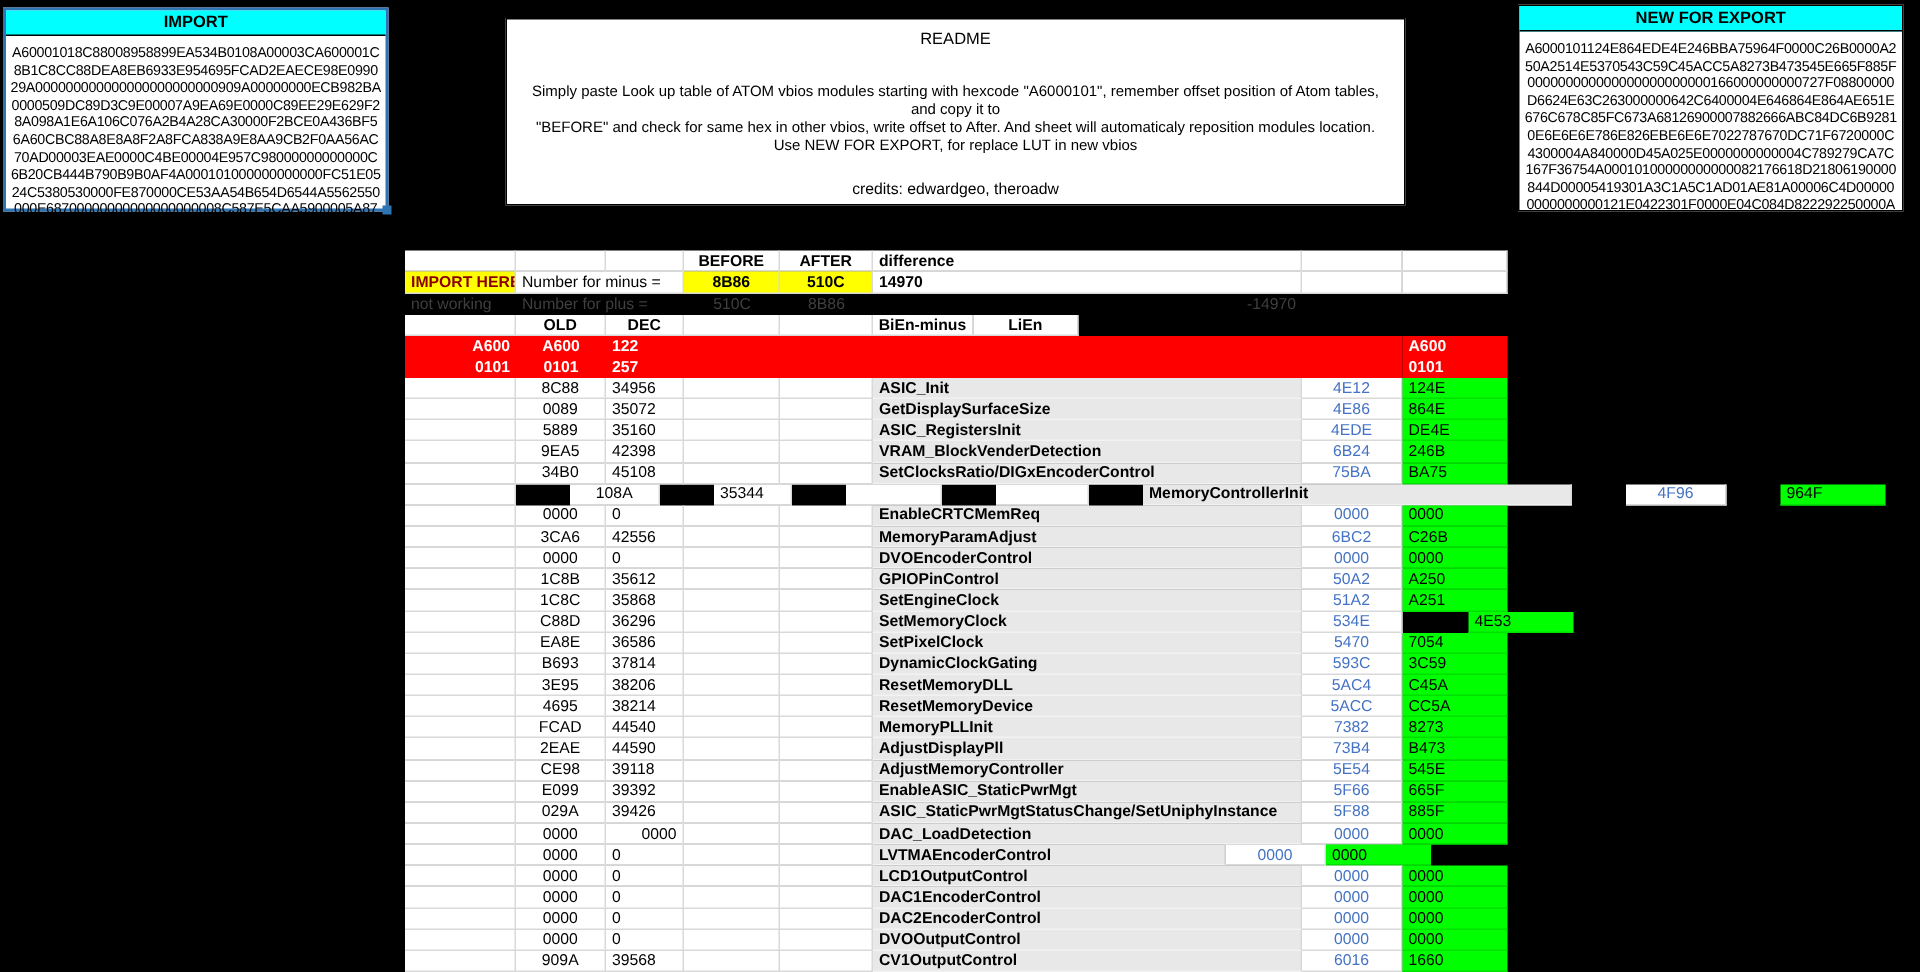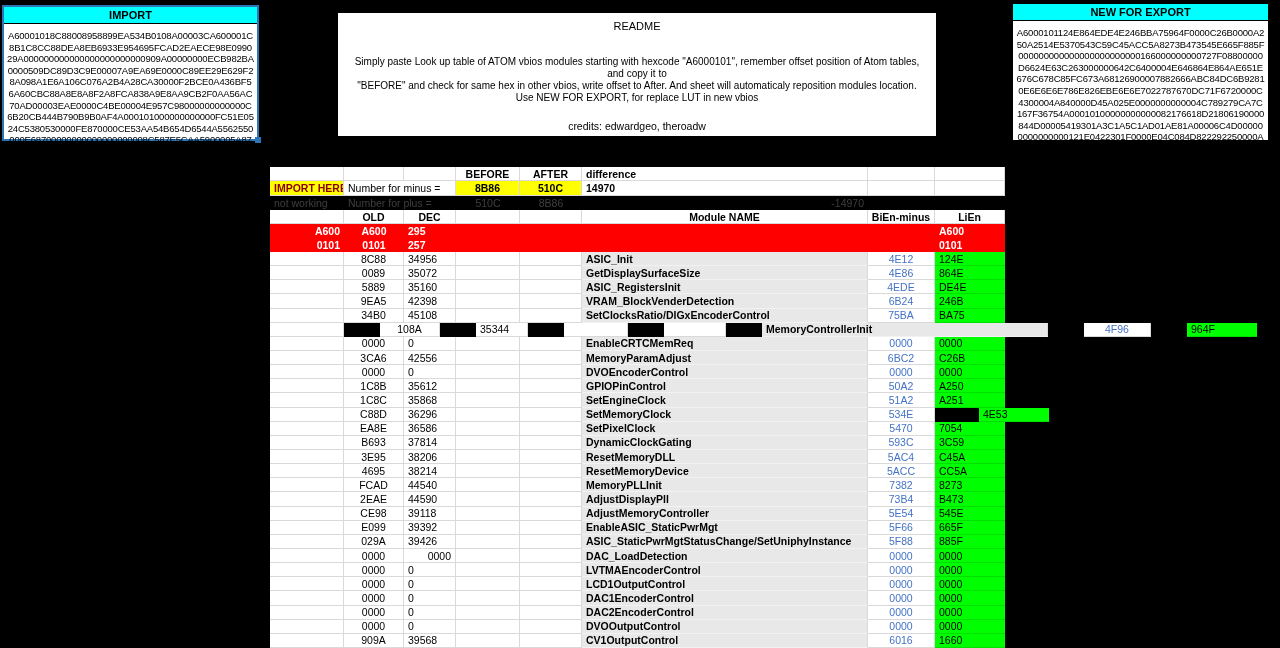--- a/index.html
+++ b/index.html
@@ -93,28 +93,27 @@
         <div class="c blk rt" style="width: 286px;">-14970</div>
         <div class="c blk" style="width: 67px;"></div>
         <div class="c blk" style="width: 70px;"></div>
       </div>
       <div class="row" style="height: 14px;">
         <div class="c w" style="width: 74px;"></div>
         <div class="c w b ctr" style="width: 60px;">OLD</div>
         <div class="c w b ctr" style="width: 52px;">DEC</div>
         <div class="c w" style="width: 64px;"></div>
         <div class="c w" style="width: 62px;"></div>
-        <div class="c w b ctr" style="width: 286px;">Module NAME</div>
         <div class="c w b ctr" style="width: 67px;">BiEn-minus</div>
         <div class="c w b ctr" style="width: 70px;">LiEn</div>
       </div>
       <div class="row" style="height: 14px;">
         <div class="c redbg b rt" style="width: 74px;">A600</div>
         <div class="c redbg b ctr" style="width: 60px;">A600</div>
-        <div class="c redbg b" style="width: 52px;">295</div>
+        <div class="c redbg b" style="width: 52px;">122</div>
         <div class="c redbg" style="width: 64px;"></div>
         <div class="c redbg" style="width: 62px;"></div>
         <div class="c redbg" style="width: 286px;"></div>
         <div class="c redbg" style="width: 67px;"></div>
         <div class="c redbg b" style="width: 70px;">A600</div>
       </div>
       <div class="row" style="height: 14px;">
         <div class="c redbg b rt" style="width: 74px;">0101</div>
         <div class="c redbg b ctr" style="width: 60px;">0101</div>
         <div class="c redbg b" style="width: 52px;">257</div>
@@ -343,21 +342,21 @@
         <div class="c gray b" style="width: 286px;">DAC_LoadDetection</div>
         <div class="c w blue ctr" style="width: 67px;">0000</div>
         <div class="c green" style="width: 70px;">0000</div>
       </div>
       <div class="row" style="height: 14.15px;">
         <div class="c w" style="width: 74px;"></div>
         <div class="c w ctr" style="width: 60px;">0000</div>
         <div class="c w" style="width: 52px;">0</div>
         <div class="c w" style="width: 64px;"></div>
         <div class="c w" style="width: 62px;"></div>
-        <div class="c gray b" style="width: 286px;">LVTMAEncoderControl</div>
+        <div class="c gray b" style="width: 235px;">LVTMAEncoderControl</div>
         <div class="c w blue ctr" style="width: 67px;">0000</div>
         <div class="c green" style="width: 70px;">0000</div>
       </div>
       <div class="row" style="height: 14.15px;">
         <div class="c w" style="width: 74px;"></div>
         <div class="c w ctr" style="width: 60px;">0000</div>
         <div class="c w" style="width: 52px;">0</div>
         <div class="c w" style="width: 64px;"></div>
         <div class="c w" style="width: 62px;"></div>
         <div class="c gray b" style="width: 286px;">LCD1OutputControl</div>

